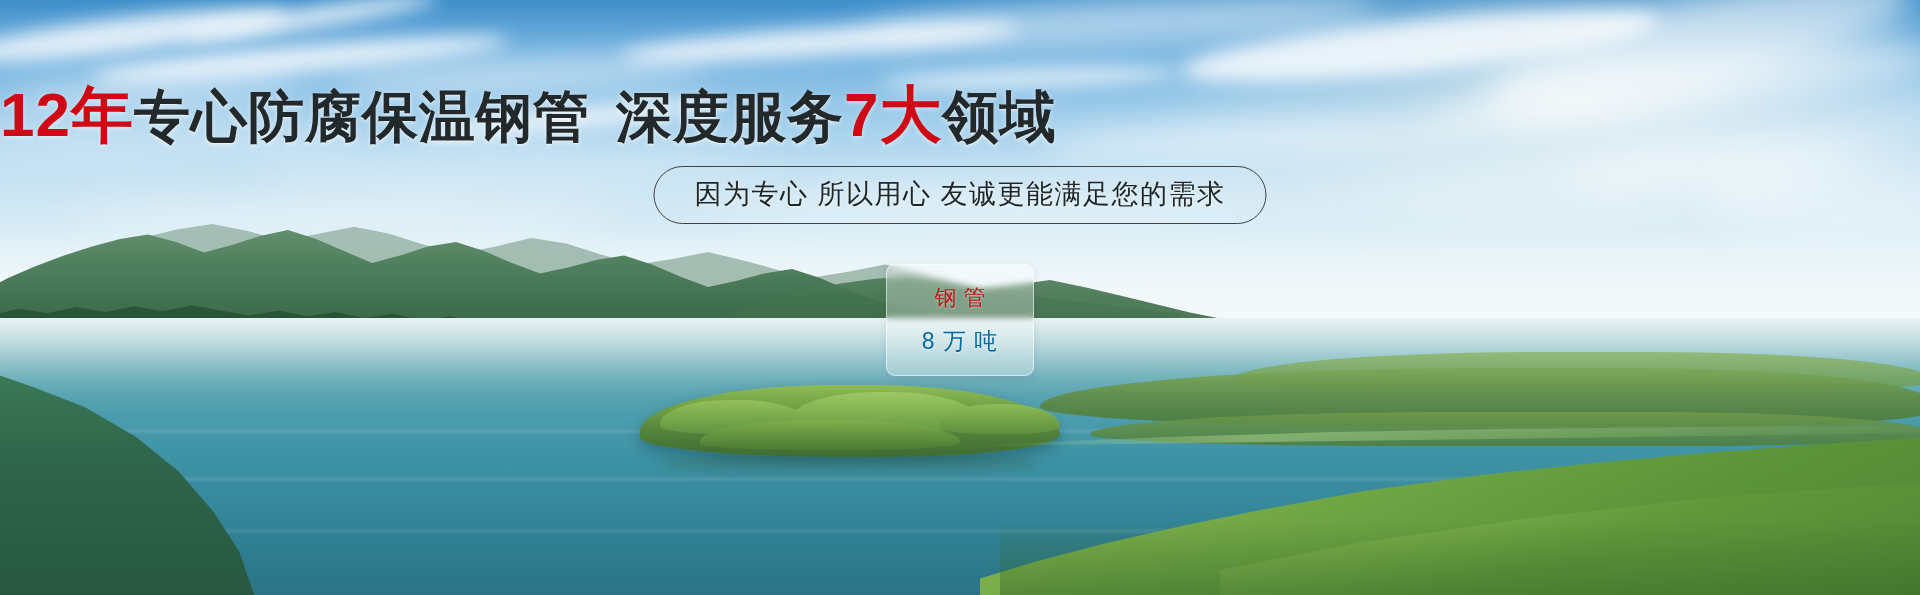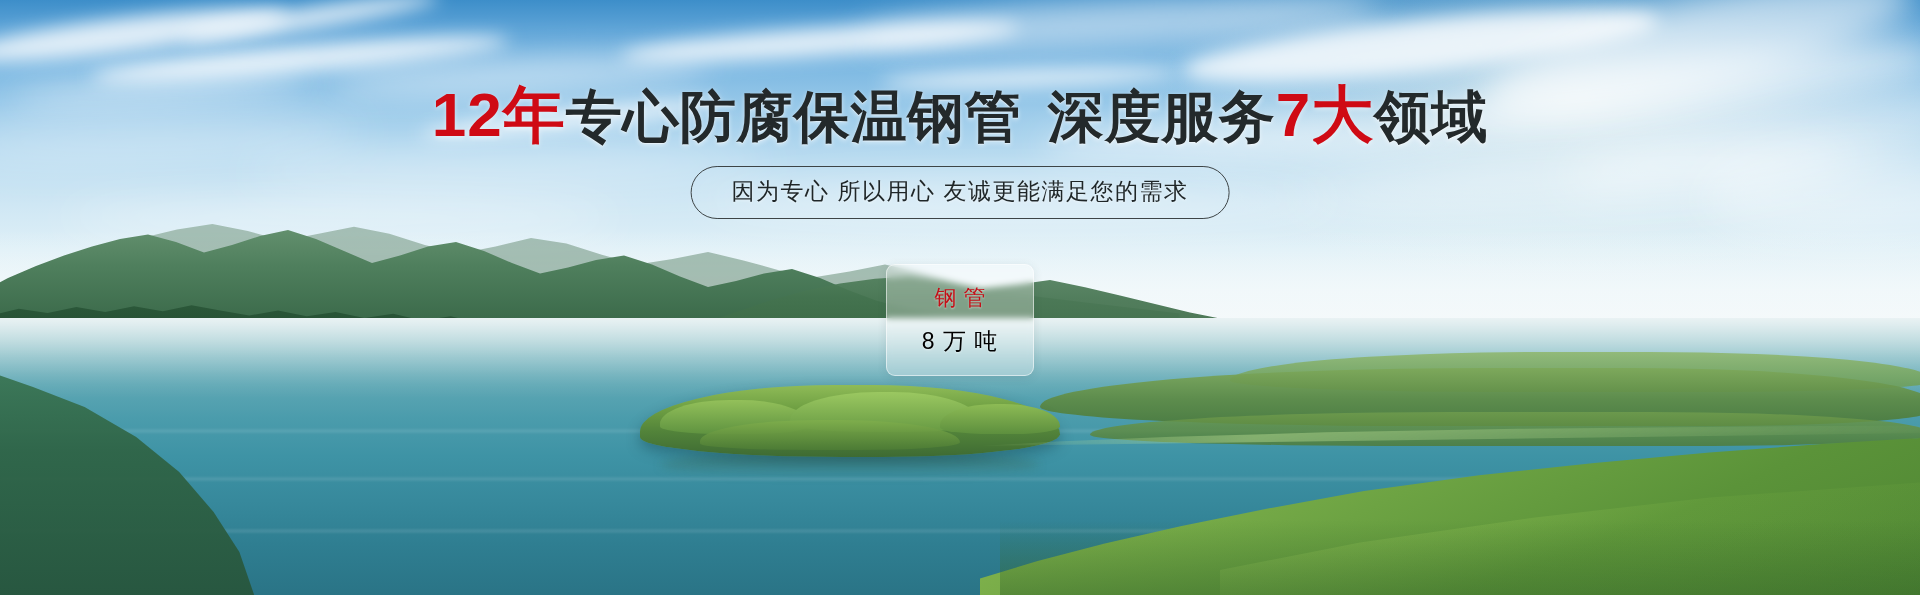--- a/index.html
+++ b/index.html
@@ -227,42 +227,41 @@
     filter:blur(2px);
   }
 
   
   .content {
     position:absolute; left:0; top:0; width:1920px; height:595px;
   }
 
   .headline {
     position:absolute; left:0; top:84px; width:1920px;
-    text-align:center;
     font-size:56px;
     font-weight:bold;
     letter-spacing:1px;
     line-height:1;
     white-space:nowrap;
     color:#23292b;
     text-shadow:0 2px 5px rgba(255,255,255,0.55), 0 1px 0 rgba(255,255,255,0.4);
   }
   .headline .red {
     color:#cf0a14;
     font-size:62px;
     text-shadow:0 2px 5px rgba(255,255,255,0.5);
   }
   .headline .gap { display:inline-block; width:26px; }
 
   .pill {
     position:absolute; left:50%; top:166px; transform:translateX(-50%);
     border:1.6px solid #3d4446;
     border-radius:40px;
     padding:9px 40px 11px 40px;
-    font-size:23px;
+    font-size:27px;
     letter-spacing:1.5px;
     color:#1f2628;
     background:transparent;
     white-space:nowrap;
     text-shadow:0 1px 3px rgba(255,255,255,0.55);
   }
 
   
   .cards {
     position:absolute; left:50%; top:264px; transform:translateX(-50%);
@@ -286,21 +285,21 @@
   .card-label {
     font-size:22px;
     color:#c41018;
     letter-spacing:7px;
     text-indent:7px;
     font-weight:500;
     text-shadow:0 1px 2px rgba(255,255,255,0.5);
   }
   .card-value {
     font-size:23px;
-    color:#000000;
+    color:#0369a1;
     letter-spacing:1px;
     font-weight:500;
     text-shadow:0 1px 2px rgba(255,255,255,0.5);
   }
   .card-value sup { font-size:13px; vertical-align:super; }
 </style>
 </head>
 <body>
 
 <div class="banner">

